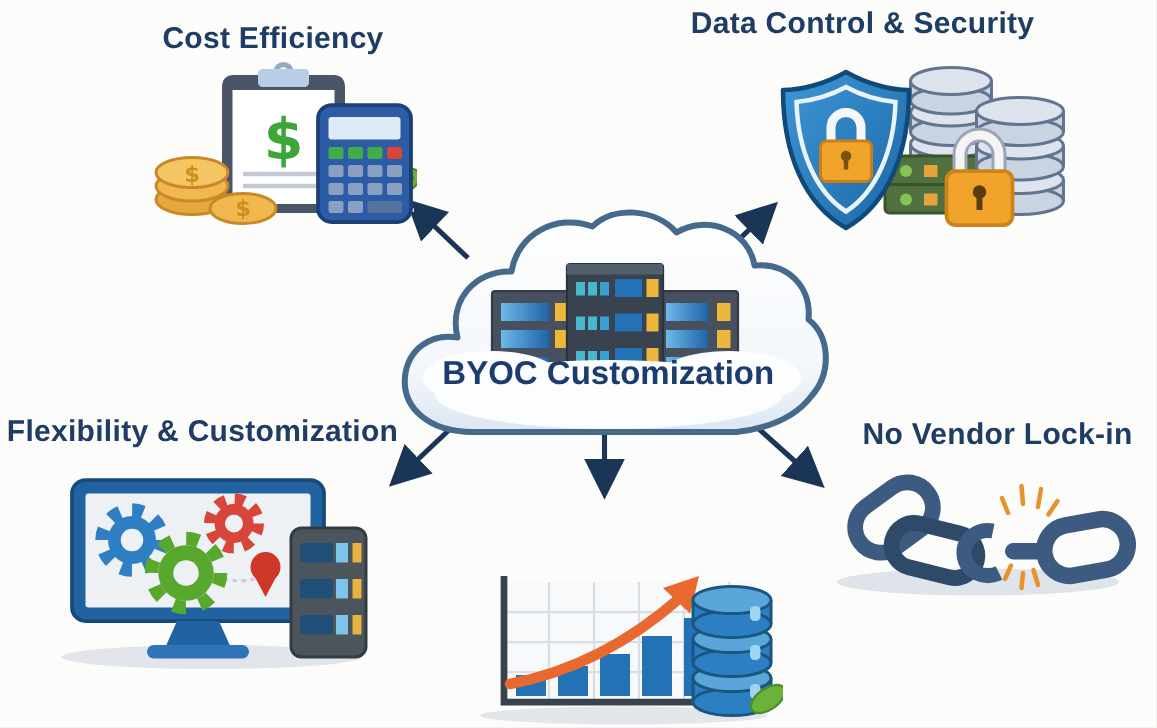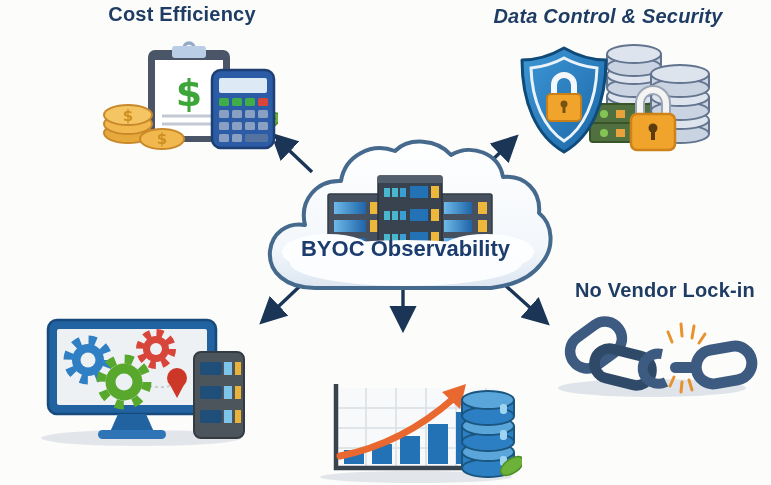--- a/index.html
+++ b/index.html
@@ -43,22 +43,23 @@
         <path d="M0,0 L8,4 L0,8 Z" fill="#1b3556"></path>
       </marker>
     </defs>
     <line x1="312" y1="172" x2="274" y2="136" stroke="#1b3556" stroke-width="3.4" marker-end="url(#ah)"></line>
     <line x1="481" y1="171" x2="515" y2="138" stroke="#1b3556" stroke-width="3.4" marker-end="url(#ah)"></line>
     <line x1="299" y1="287" x2="263" y2="321" stroke="#1b3556" stroke-width="3.4" marker-end="url(#ah)"></line>
     <line x1="403" y1="287" x2="403" y2="328" stroke="#1b3556" stroke-width="3.4" marker-end="url(#ah)"></line>
     <line x1="506" y1="286" x2="546" y2="322" stroke="#1b3556" stroke-width="3.4" marker-end="url(#ah)"></line>
   </svg>
 
-  <div class="node-label" style="left:42px;top:3px;width:280px;">Cost Efficiency</div>
-  <div class="node-label" style="left:468px;top:5px;width:280px;font-style:italic;">Data Control &amp; Security</div>
+  <div class="node-label" style="left:42px;top:15px;width:280px;">Cost Efficiency</div>
+  <div class="node-label" style="left:435px;top:5px;width:280px;">Data Control &amp; Security</div>
+  <div class="node-label" style="left:0px;top:277px;width:270px;">Flexibility &amp; Customization</div>
   <div class="node-label" style="left:545px;top:279px;width:240px;">No Vendor Lock-in</div>
 
   <div class="abs" style="left:258px;top:136px;width:295px;height:164px;">
     <svg width="295" height="164" viewBox="0 0 295 164">
       <defs>
         <linearGradient id="cloudG" x1="0" y1="0" x2="0" y2="1">
           <stop offset="0" stop-color="#ffffff"></stop>
           <stop offset="0.72" stop-color="#f3f7fb"></stop>
           <stop offset="1" stop-color="#dce6f1"></stop>
         </linearGradient>
@@ -114,21 +115,21 @@
           <rect x="173" y="96" width="8" height="12" fill="#edb73c"></rect>
         </g>
       </g>
 
       <g>
         <ellipse cx="70" cy="116" rx="46" ry="18" fill="#fdfeff"></ellipse>
         <ellipse cx="228" cy="116" rx="48" ry="18" fill="#fdfeff"></ellipse>
         <ellipse cx="148" cy="127" rx="116" ry="23" fill="#fbfdfe"></ellipse>
       </g>
     </svg>
-    <div class="center-label">BYOC Observability</div>
+    <div class="center-label">BYOC Customization</div>
   </div>
 
   <svg class="abs" style="left:98px;top:40px;" width="180" height="112" viewBox="0 0 180 112">
 
     <g>
       <circle cx="91" cy="8" r="5" fill="#fcfcfa" stroke="#93a9c6" stroke-width="3.5"></circle>
       <rect x="50" y="10" width="82" height="92" rx="7" fill="#4a5568"></rect>
       <rect x="57" y="20" width="68" height="76" fill="#ffffff"></rect>
       <rect x="74" y="6" width="34" height="12" rx="3" fill="#b9cde6"></rect>
       <text x="91" y="66" font-size="38" font-weight="bold" fill="#3da639" text-anchor="middle" font-family="DejaVu Sans, sans-serif">$</text>

